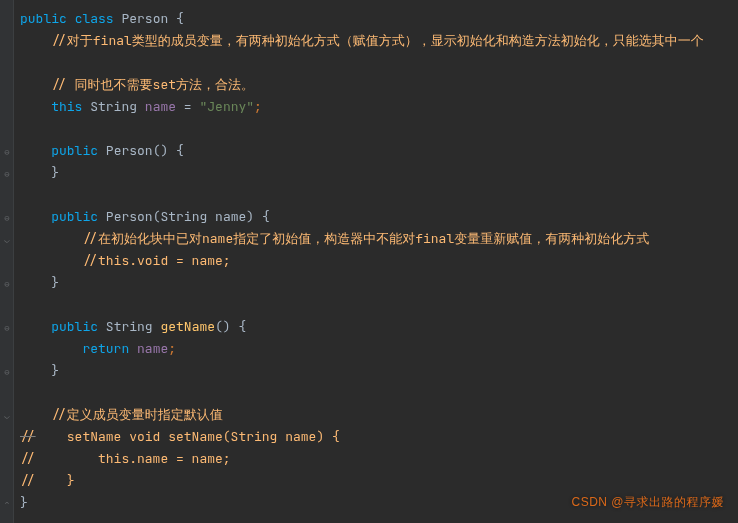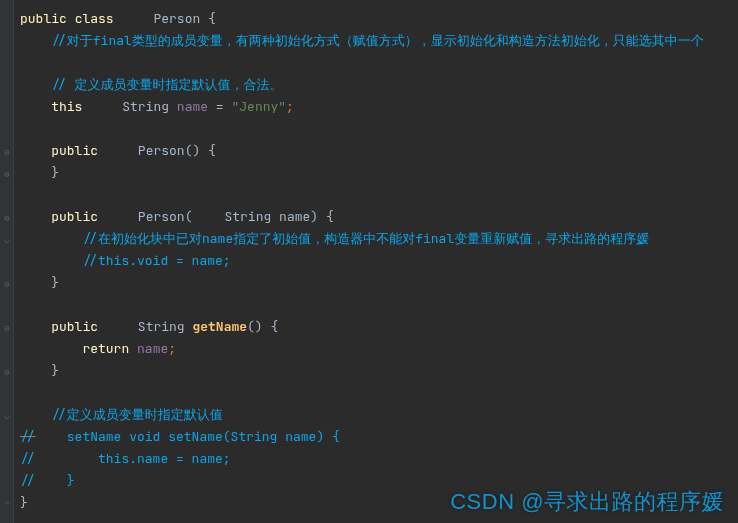--- a/index.html
+++ b/index.html
@@ -31,36 +31,36 @@
     }
     pre.code {
       position: absolute;
       left: 20px;
       top: 8px;
       white-space: pre;
       font-family: inherit;
       font-size: 13px;
       line-height: 22px;
     }
-    .kw   { color: #fef9c3; }          
-    .cls  { color: #a9b7c6; margin-left: 32px; }          
+    .kw   { color: #0ea5e9; }          
+    .cls  { color: #a9b7c6; }          
     .fld  { color: #9876aa; }          
     .str  { color: #6a8759; }          
-    .cmt  { color: #0ea5e9; }          
-    .mth  { color: #ffc66d; font-weight: bold; }          
+    .cmt  { color: #fdba74; }          
+    .mth  { color: #ffc66d; }          
     .pnc  { color: #a9b7c6; }          
     .op   { color: #cc7832; }          
     .param{ color: #a9b7c6; }
     .watermark {
       position: absolute;
       right: 14px;
       bottom: 10px;
-      color: #0ea5e9;
+      color: #f97316;
       font-family: "Microsoft YaHei", "PingFang SC", sans-serif;
-      font-size: 22px;
+      font-size: 12px;
       letter-spacing: 0.5px;
       opacity: 0.85;
       text-shadow: 0 0 4px rgba(0,0,0,0.6);
       pointer-events: none;
     }
     .cmt-strike { text-decoration: line-through; text-decoration-color: #808080; }
   </style>
 </head>
 <body>
 
@@ -72,28 +72,28 @@
   <div class="marker" style="top:273px">⊖</div>
   <div class="marker" style="top:317px">⊖</div>
   <div class="marker" style="top:361px">⊖</div>
   <div class="marker" style="top:405px">⌄</div>
   <div class="marker" style="top:493px">⌃</div>
 </div>
 
 <pre class="code"><span class="kw">public</span> <span class="kw">class</span> <span class="cls">Person</span> <span class="pnc">{</span>
     <span class="cmt">//对于final类型的成员变量，有两种初始化方式（赋值方式），显示初始化和构造方法初始化，只能选其中一个</span>
 
-    <span class="cmt">// 定义成员变量时指定默认值，合法。</span>
+    <span class="cmt">// 同时也不需要set方法，合法。</span>
     <span class="kw">this</span> <span class="cls">String</span> <span class="fld">name</span> <span class="pnc">=</span> <span class="str">"Jenny"</span><span class="op">;</span>
 
     <span class="kw">public</span> <span class="cls">Person</span><span class="pnc">()</span> <span class="pnc">{</span>
     <span class="pnc">}</span>
 
     <span class="kw">public</span> <span class="cls">Person</span><span class="pnc">(</span><span class="cls">String</span> <span class="param">name</span><span class="pnc">)</span> <span class="pnc">{</span>
-        <span class="cmt">//在初始化块中已对name指定了初始值，构造器中不能对final变量重新赋值，寻求出路的程序媛</span>
+        <span class="cmt">//在初始化块中已对name指定了初始值，构造器中不能对final变量重新赋值，有两种初始化方式</span>
         <span class="cmt">//this.void = name;</span>
     <span class="pnc">}</span>
 
     <span class="kw">public</span> <span class="cls">String</span> <span class="mth">getName</span><span class="pnc">()</span> <span class="pnc">{</span>
         <span class="kw">return</span> <span class="fld">name</span><span class="op">;</span>
     <span class="pnc">}</span>
 
     <span class="cmt">//定义成员变量时指定默认值</span>
 <span class="cmt cmt-strike">//</span><span class="cmt">    setName void setName(String name) {</span>
 <span class="cmt">//        this.name = name;</span>

